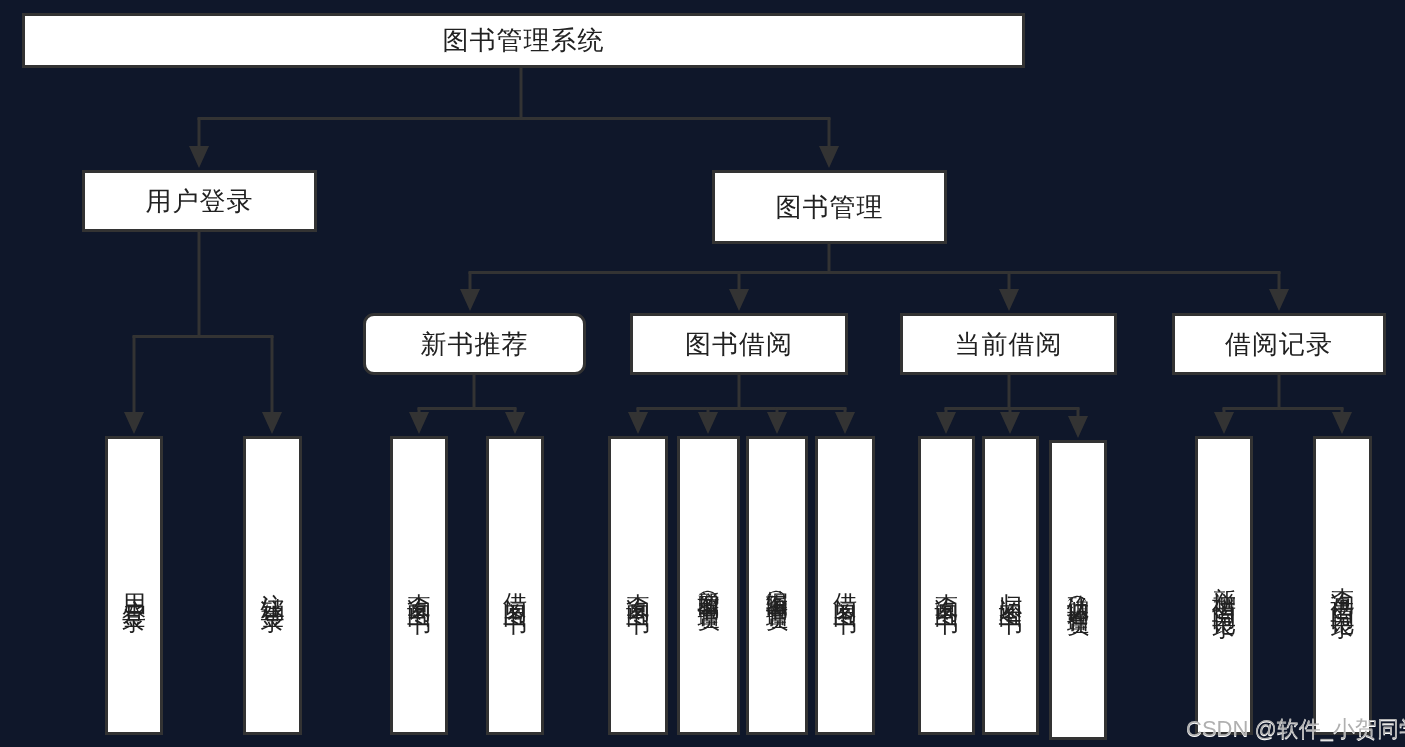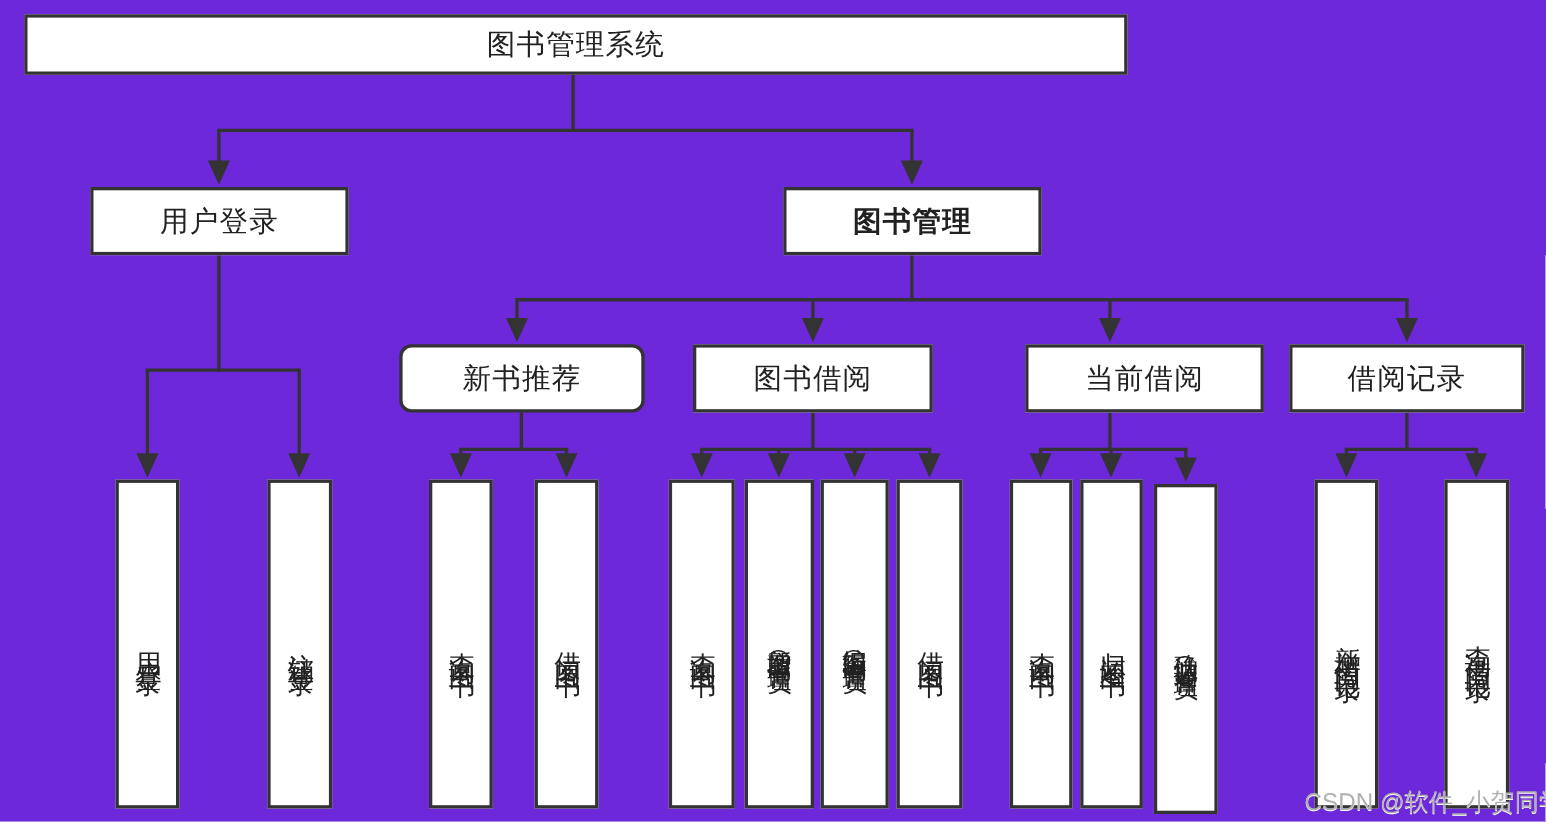--- a/index.html
+++ b/index.html
@@ -1,20 +1,20 @@
 <!DOCTYPE html>
 <html><head>
 <meta charset="utf-8">
 <style>
   html, body { margin: 0; padding: 0; background: #ffffff; }
   #canvas {
     position: relative;
     width: 1405px;
     height: 747px;
-    background: #6d28d9;
+    background: #0f172a;
     overflow: hidden;
     font-family: "Liberation Sans", "DejaVu Sans", sans-serif;
   }
   #wires { position: absolute; left: 0; top: 0; }
   .box {
     position: absolute;
     background: #ffffff;
     border: 3px solid #333333;
     box-sizing: border-box;
     display: flex;
@@ -140,31 +140,31 @@
     </g>
   </svg>
 
   <div class="box" style="left:22px; top:13px; width:1003px; height:55px;">
     <span class="hlabel">图书管理系统</span>
   </div>
 
   <div class="box" style="left:82px; top:170px; width:235px; height:62px;">
     <span class="hlabel">用户登录</span>
   </div>
-  <div class="box" style="left:712px; top:170px; width:235px; height:62px;font-weight:bold;">
+  <div class="box" style="left:712px; top:170px; width:235px; height:74px;">
     <span class="hlabel">图书管理</span>
   </div>
 
   <div class="box" style="left:363px; top:313px; width:223px; height:62px;border-radius:11px;">
     <span class="hlabel">新书推荐</span>
   </div>
   <div class="box" style="left:630px; top:313px; width:218px; height:62px;text-align:right;">
     <span class="hlabel">图书借阅</span>
   </div>
-  <div class="box" style="left:932px; top:313px; width:217px; height:62px;">
+  <div class="box" style="left:900px; top:313px; width:217px; height:62px;">
     <span class="hlabel">当前借阅</span>
   </div>
   <div class="box" style="left:1172px; top:313px; width:214px; height:62px;">
     <span class="hlabel">借阅记录</span>
   </div>
 
   <div class="box" style="left:105px; top:436px; width:58px; height:299px;">
     <span class="vlabel">用户登录</span>
   </div>
   <div class="box" style="left:243px; top:436px; width:59px; height:299px;">

